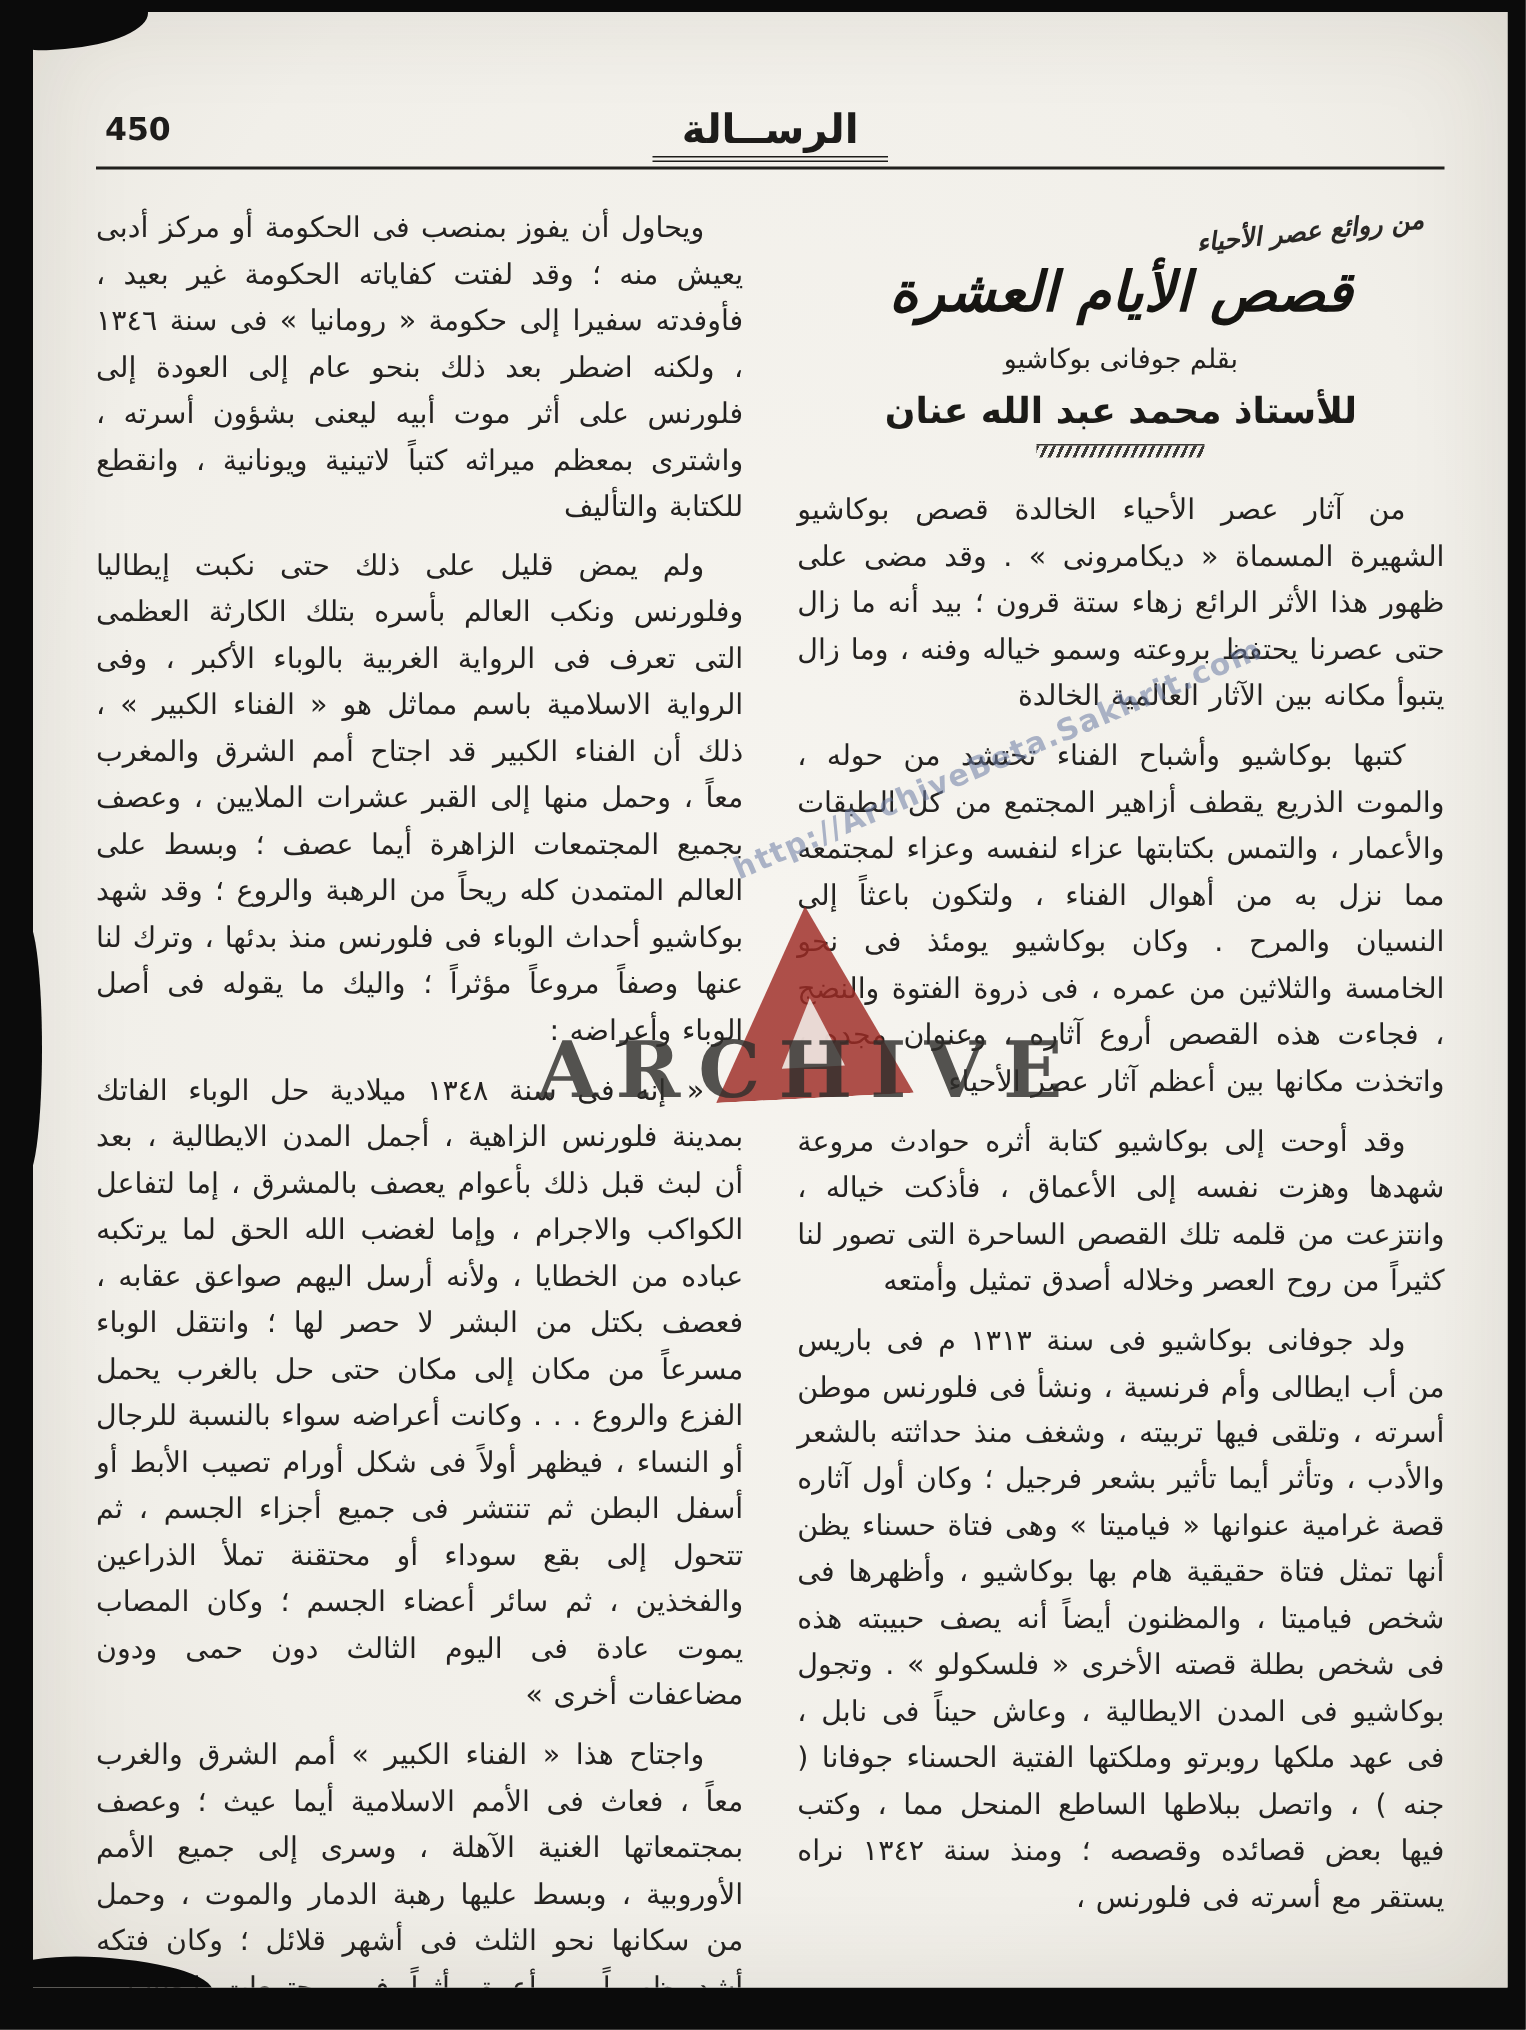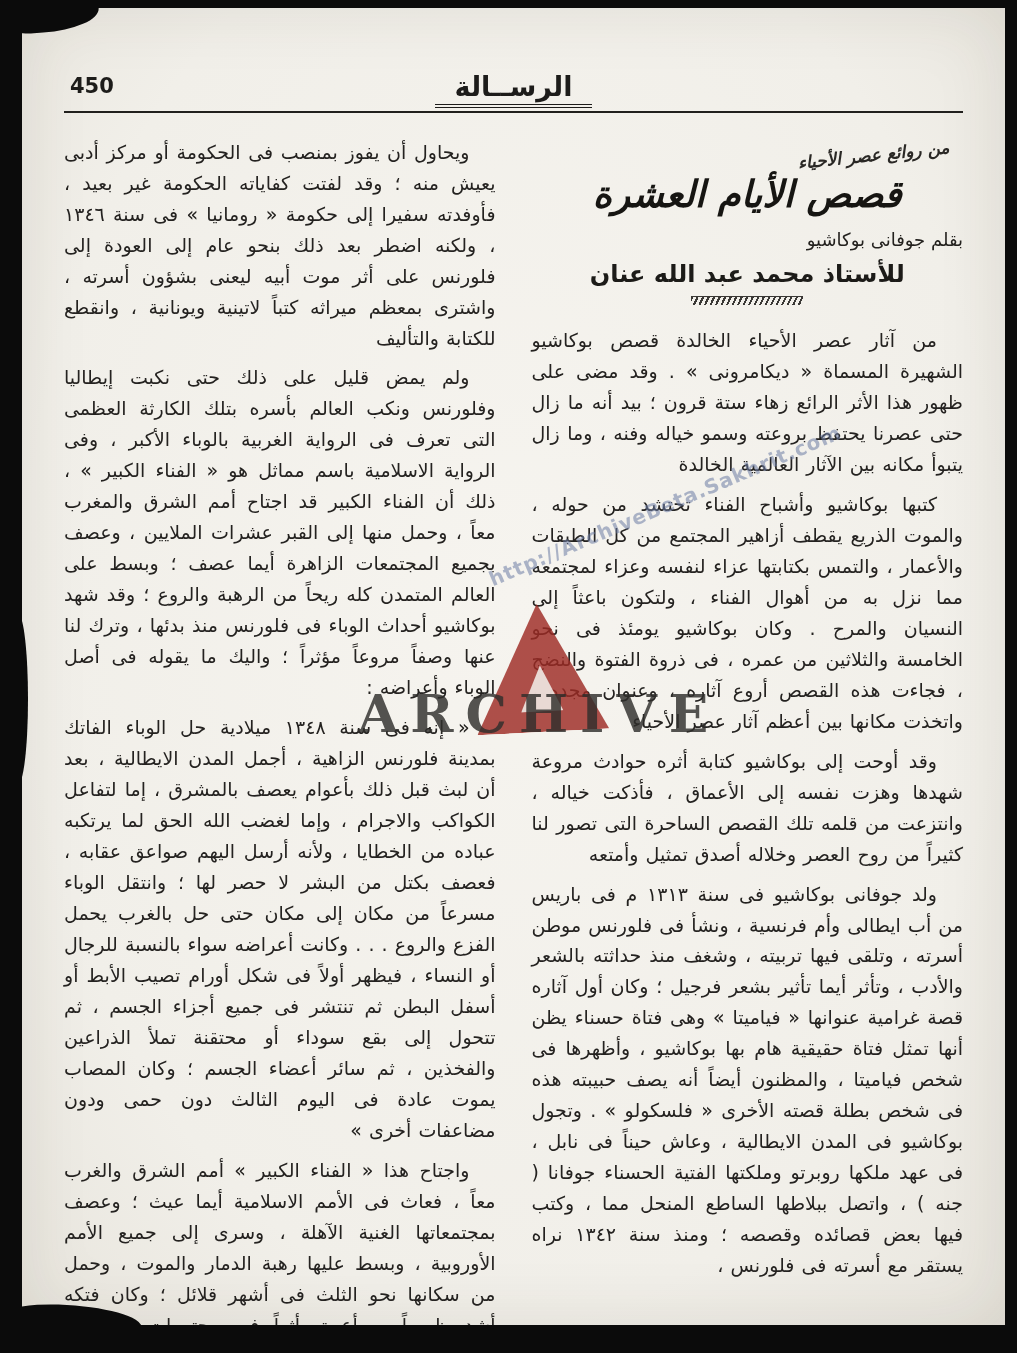--- a/index.html
+++ b/index.html
@@ -47,21 +47,21 @@
   .kicker {
     display:inline-block; font-size:17px; font-weight:bold; font-style:italic;
     transform:rotate(-6deg); transform-origin:right center;
     margin:0 14px 4px 0; color:#2a2825;
   }
   .kicker-wrap { text-align:right; }
   .title {
     text-align:center; font-size:37px; font-weight:bold; color:#161512;
     margin:12px 0 12px; line-height:1.2; text-indent:0;font-style:italic;
   }
-  .byline { text-align:right; font-size:18px; margin:4px 0; color:#23211e; text-indent:0; }
+  .byline { text-align:center; font-size:18px; margin:4px 0; color:#23211e; text-indent:0; }
   .translator { text-align:center; font-size:24px; font-weight:bold; margin:10px 0 6px; color:#1c1b18; text-indent:0; }
   .ornament {
     width:112px; height:8px; margin:8px auto 20px;
     background:repeating-linear-gradient(115deg, #3a3835 0 2px, transparent 2px 5px);
     border-top:1px solid #3a3835;
   }
 
   
   .watermark-layer { position:absolute; inset:0; pointer-events:none; }
   .wm-triangle {

